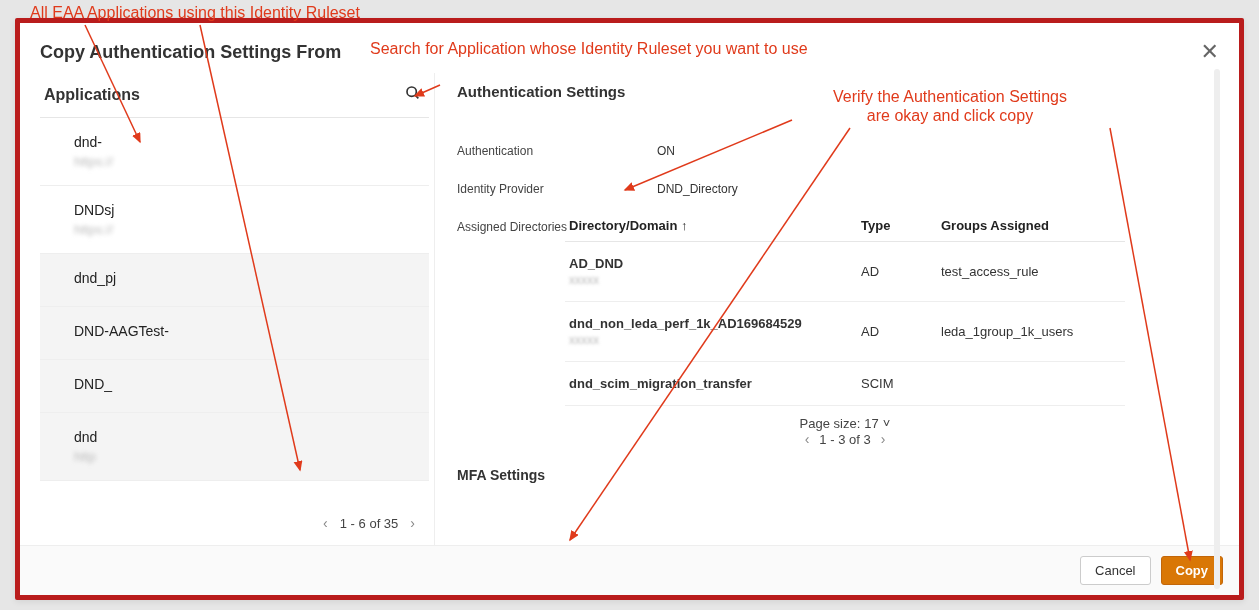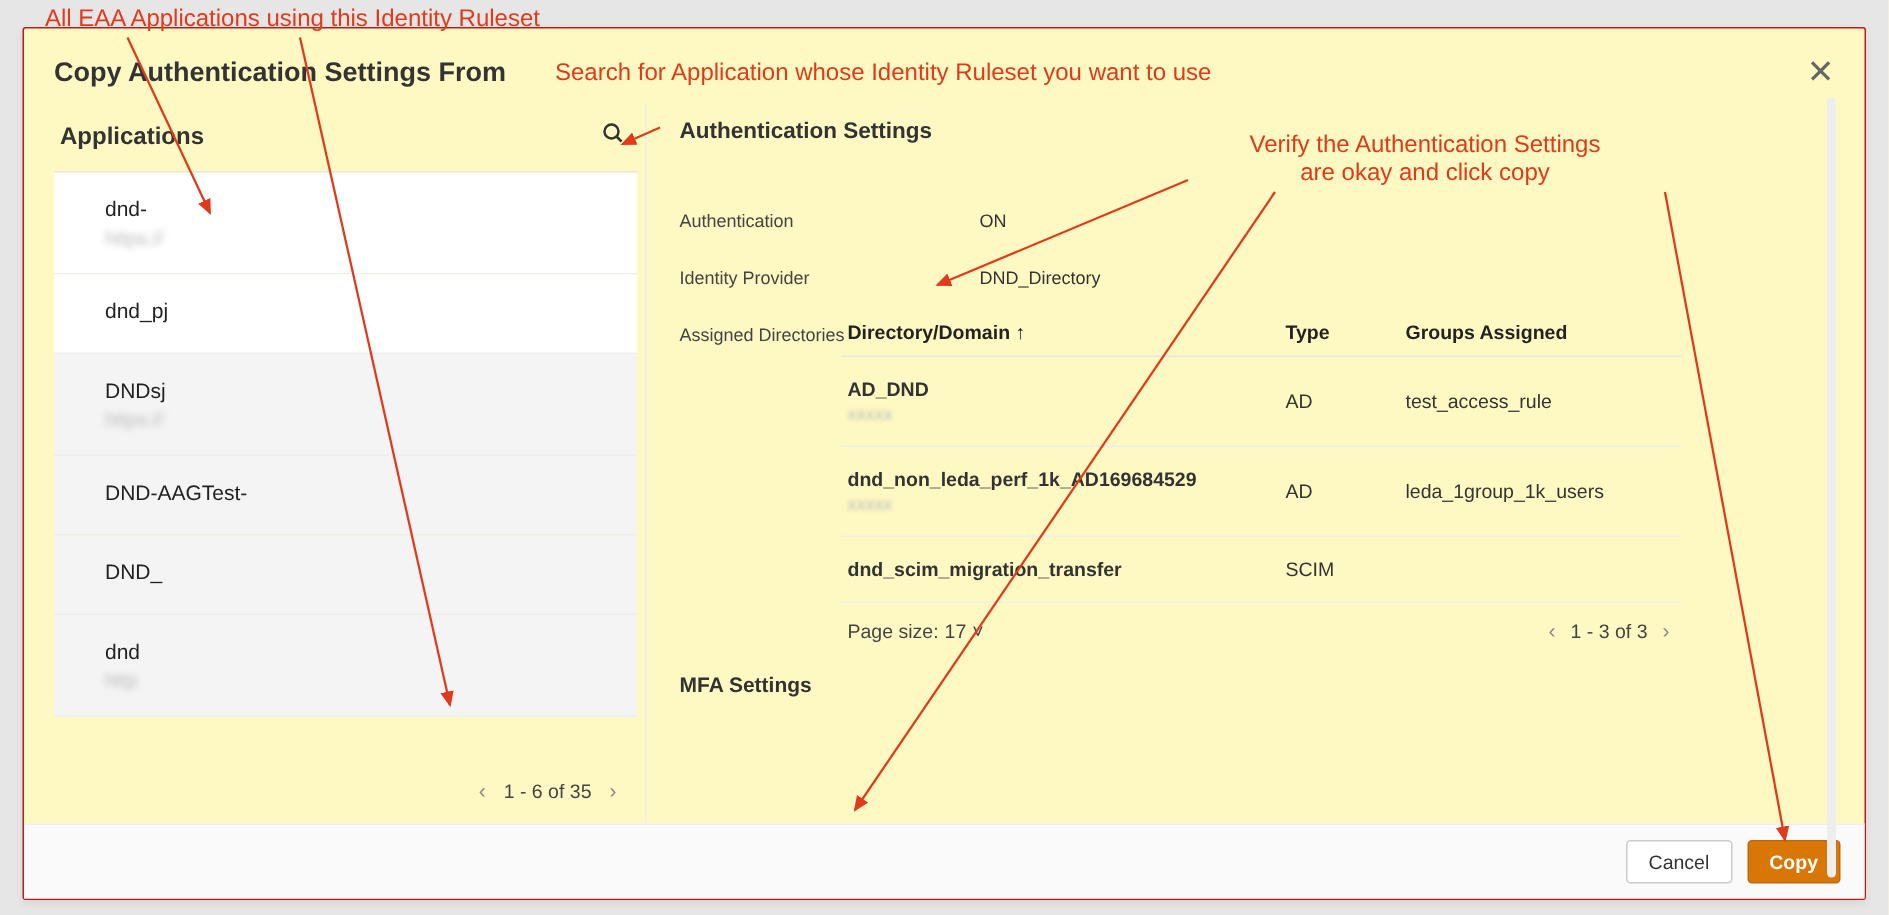--- a/index.html
+++ b/index.html
@@ -10,22 +10,22 @@
     height: 610px;
     position: relative;
     overflow: hidden;
   }
   .modal {
     position: absolute;
     left: 15px;
     top: 18px;
     width: 1229px;
     height: 582px;
-    background: #fef9c3;
-    border: 1px solid #b91c1c;
+    background: #ffffff;
+    border: 5px solid #b91c1c;
     border-radius: 2px;
     box-shadow: 0 2px 6px rgba(0,0,0,.08);
     display: flex;
     flex-direction: column;
   }
   .modal-header {
     display: flex;
     align-items: center;
     justify-content: space-between;
     padding: 18px 20px 10px 20px;
@@ -106,21 +106,21 @@
   .dir-row {
     display:flex; align-items:center;
     border-bottom:1px solid #eee; padding: 14px 4px; font-size:13px; color:#333;
   }
   .dir-row .c1 { flex:1.5; font-weight:600; word-break:break-all; }
   .dir-row .c2 { width:80px; }
   .dir-row .c3 { width:180px; }
   .dir-row .sub { font-weight:400; color:#bbb; filter: blur(1.5px); margin-top:2px; font-size:12px; }
   .dir-pager {
     display:flex; justify-content:space-between; align-items:center;
-    padding: 10px 4px; font-size:13px; color:#444;
+    padding: 10px 4px; font-size:13px; color:#444;flex-direction:column;
   }
   .dir-pager .page-size { display:flex; align-items:center; gap:4px; }
   .mfa-title { font-size:14px; font-weight:600; color:#333; margin-top:10px; }
 
   .modal-footer {
     display:flex; justify-content:flex-end; gap:10px;
     padding: 10px 16px; border-top:1px solid #eee; background:#fafafa;
   }
   .btn {
     font-size:13px; padding:6px 14px; border-radius:3px; cursor:pointer;
@@ -156,25 +156,25 @@
               <line x1="20" y1="20" x2="15" y2="15"></line>
             </svg>
         </span>
       </div>
       <div class="app-list">
         <div class="app-item">
           <div class="app-name">dnd-</div>
           <div class="app-url">https://</div>
         </div>
         <div class="app-item">
-          <div class="app-name">dnd_pj</div>
-        </div>
-        <div class="app-item">
           <div class="app-name">DNDsj</div>
           <div class="app-url">https://</div>
+        </div>
+        <div class="app-item">
+          <div class="app-name">dnd_pj</div>
         </div>
         <div class="app-item">
           <div class="app-name">DND-AAGTest-</div>
           <div class="app-url"> </div>
         </div>
         <div class="app-item">
           <div class="app-name">DND_</div>
           <div class="app-url"> </div>
         </div>
         <div class="app-item">

